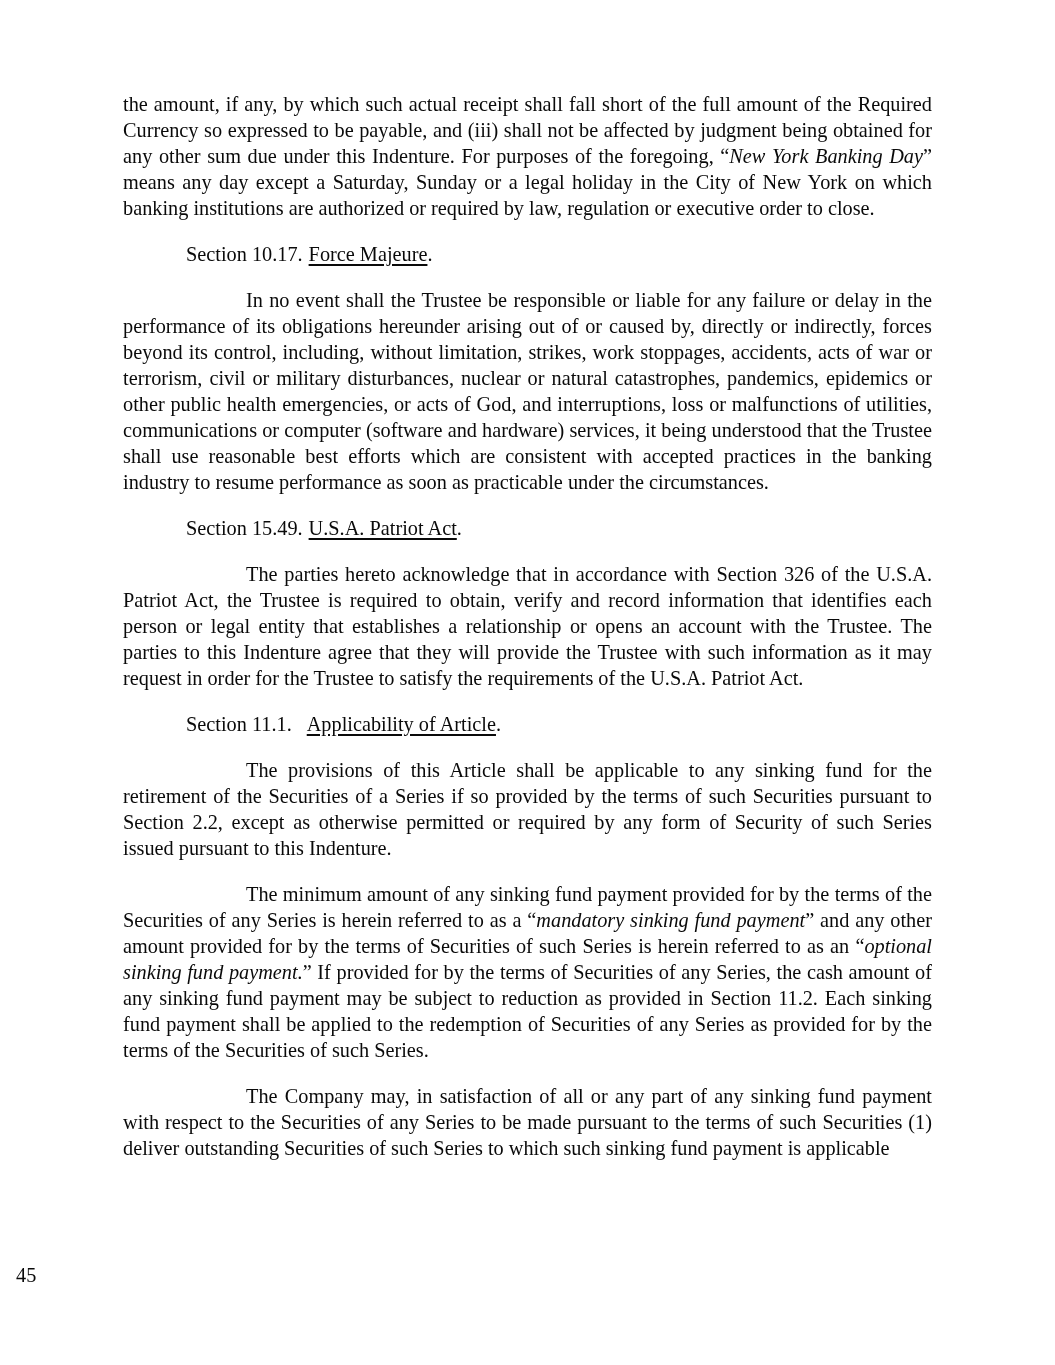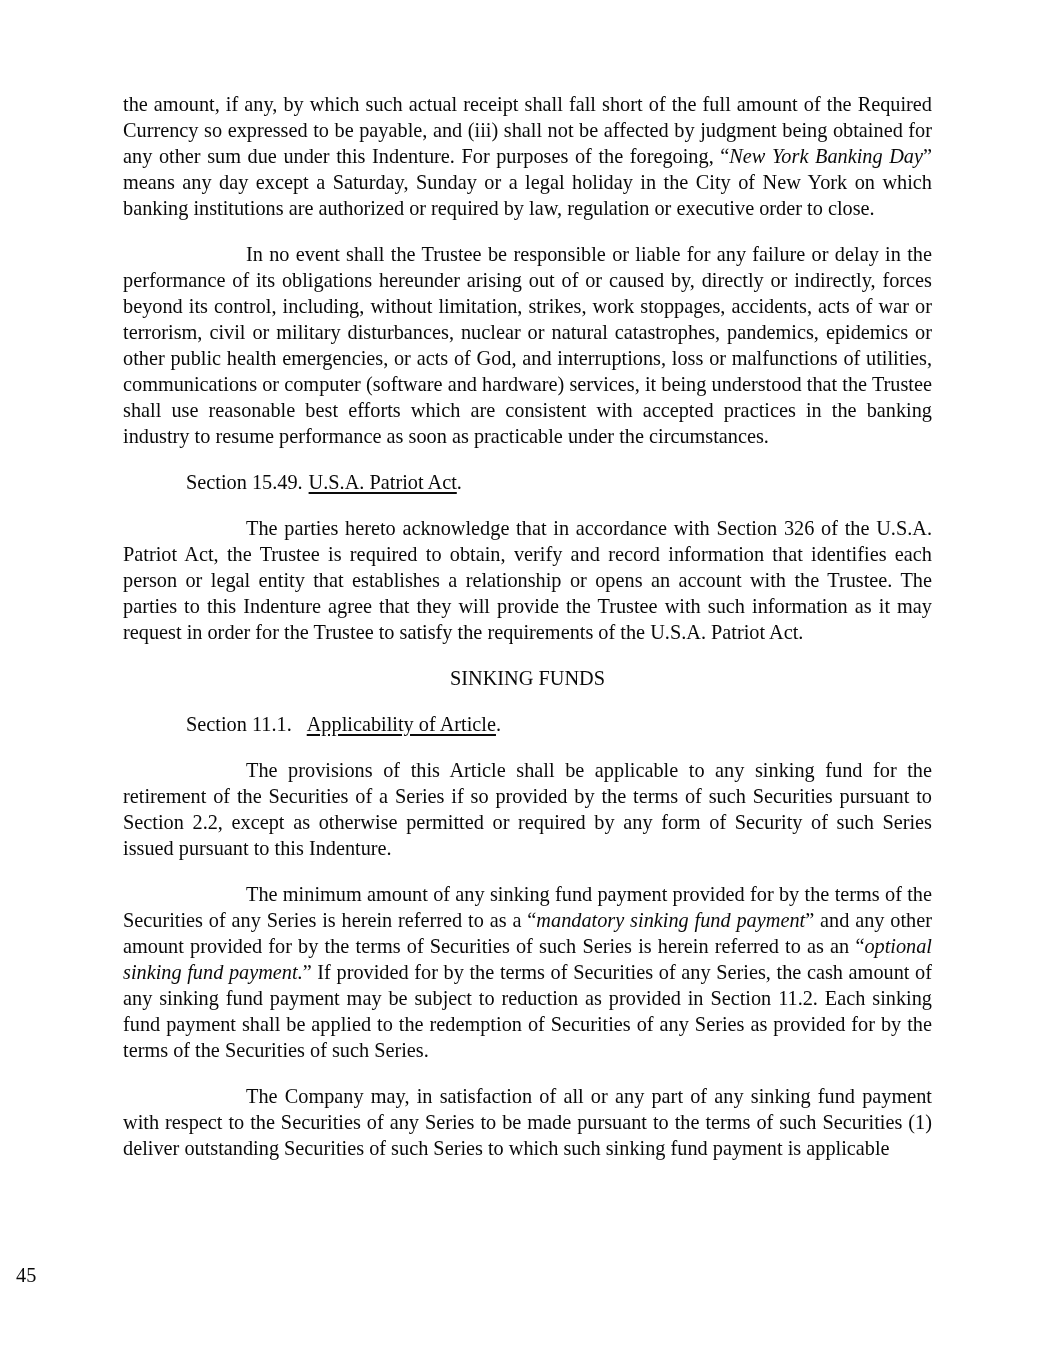--- a/index.html
+++ b/index.html
@@ -63,29 +63,29 @@
     line-height: 26px;
   }
 </style>
 </head>
 <body>
 
 <main class="page">
 
   <p class="para continuation block"><span>the amount, if any, by which such actual receipt shall fall short of the full amount of the Required Currency so expressed to be payable, and (iii) shall not be affected by judgment being obtained for any other sum due under this Indenture.  For purposes of the foregoing, “</span><span class="italic">New York Banking Day</span><span>” means any day except a Saturday, Sunday or a legal holiday in the City of New York on which banking institutions are authorized or required by law, regulation or executive order to close.</span></p>
 
+  <p class="section-heading block"><span>Section 10.17.</span><span class="underlined gap-space">Force Majeure</span><span>.</span></p>
 
   <p class="para block"><span>In no event shall the Trustee be responsible or liable for any failure or delay in the performance of its obligations hereunder arising out of or caused by, directly or indirectly, forces beyond its control, including, without limitation, strikes, work stoppages, accidents, acts of war or terrorism, civil or military disturbances, nuclear or natural catastrophes, pandemics, epidemics or other public health emergencies, or acts of God, and interruptions, loss or malfunctions of utilities, communications or computer (software and hardware) services, it being understood that the Trustee shall use reasonable best efforts which are consistent with accepted practices in the banking industry to resume performance as soon as practicable under the circumstances.</span></p>
 
   <p class="section-heading block"><span>Section 15.49.</span><span class="underlined gap-space">U.S.A. Patriot Act</span><span>.</span></p>
 
   <p class="para block"><span>The parties hereto acknowledge that in accordance with Section 326 of the U.S.A. Patriot Act, the Trustee is required to obtain, verify and record information that identifies each person or legal entity that establishes a relationship or opens an account with the Trustee.  The parties to this Indenture agree that they will provide the Trustee with such information as it may request in order for the Trustee to satisfy the requirements of the U.S.A. Patriot Act.</span></p>
 
   <p class="article-heading block">
-      <span class="line">SINKING FUNDS</span>
     </p>
 
   <p class="section-heading block"><span>Section 11.1.</span><span class="underlined gap-tab">Applicability of Article</span><span>.</span></p>
 
   <p class="para block"><span>The provisions of this Article shall be applicable to any sinking fund for the retirement of the Securities of a Series if so provided by the terms of such Securities pursuant to Section 2.2, except as otherwise permitted or required by any form of Security of such Series issued pursuant to this Indenture.</span></p>
 
   <p class="para block"><span>The minimum amount of any sinking fund payment provided for by the terms of the Securities of any Series is herein referred to as a “</span><span class="italic">mandatory sinking fund payment</span><span>” and any other amount provided for by the terms of Securities of such Series is herein referred to as an “</span><span class="italic">optional sinking fund payment.</span><span>”  If provided for by the terms of Securities of any Series, the cash amount of any sinking fund payment may be subject to reduction as provided in Section 11.2.  Each sinking fund payment shall be applied to the redemption of Securities of any Series as provided for by the terms of the Securities of such Series.</span></p>
 
 
   <p class="para block"><span>The Company may, in satisfaction of all or any part of any sinking fund payment with respect to the Securities of any Series to be made pursuant to the terms of such Securities (1) deliver outstanding Securities of such Series to which such sinking fund payment is applicable</span></p>

